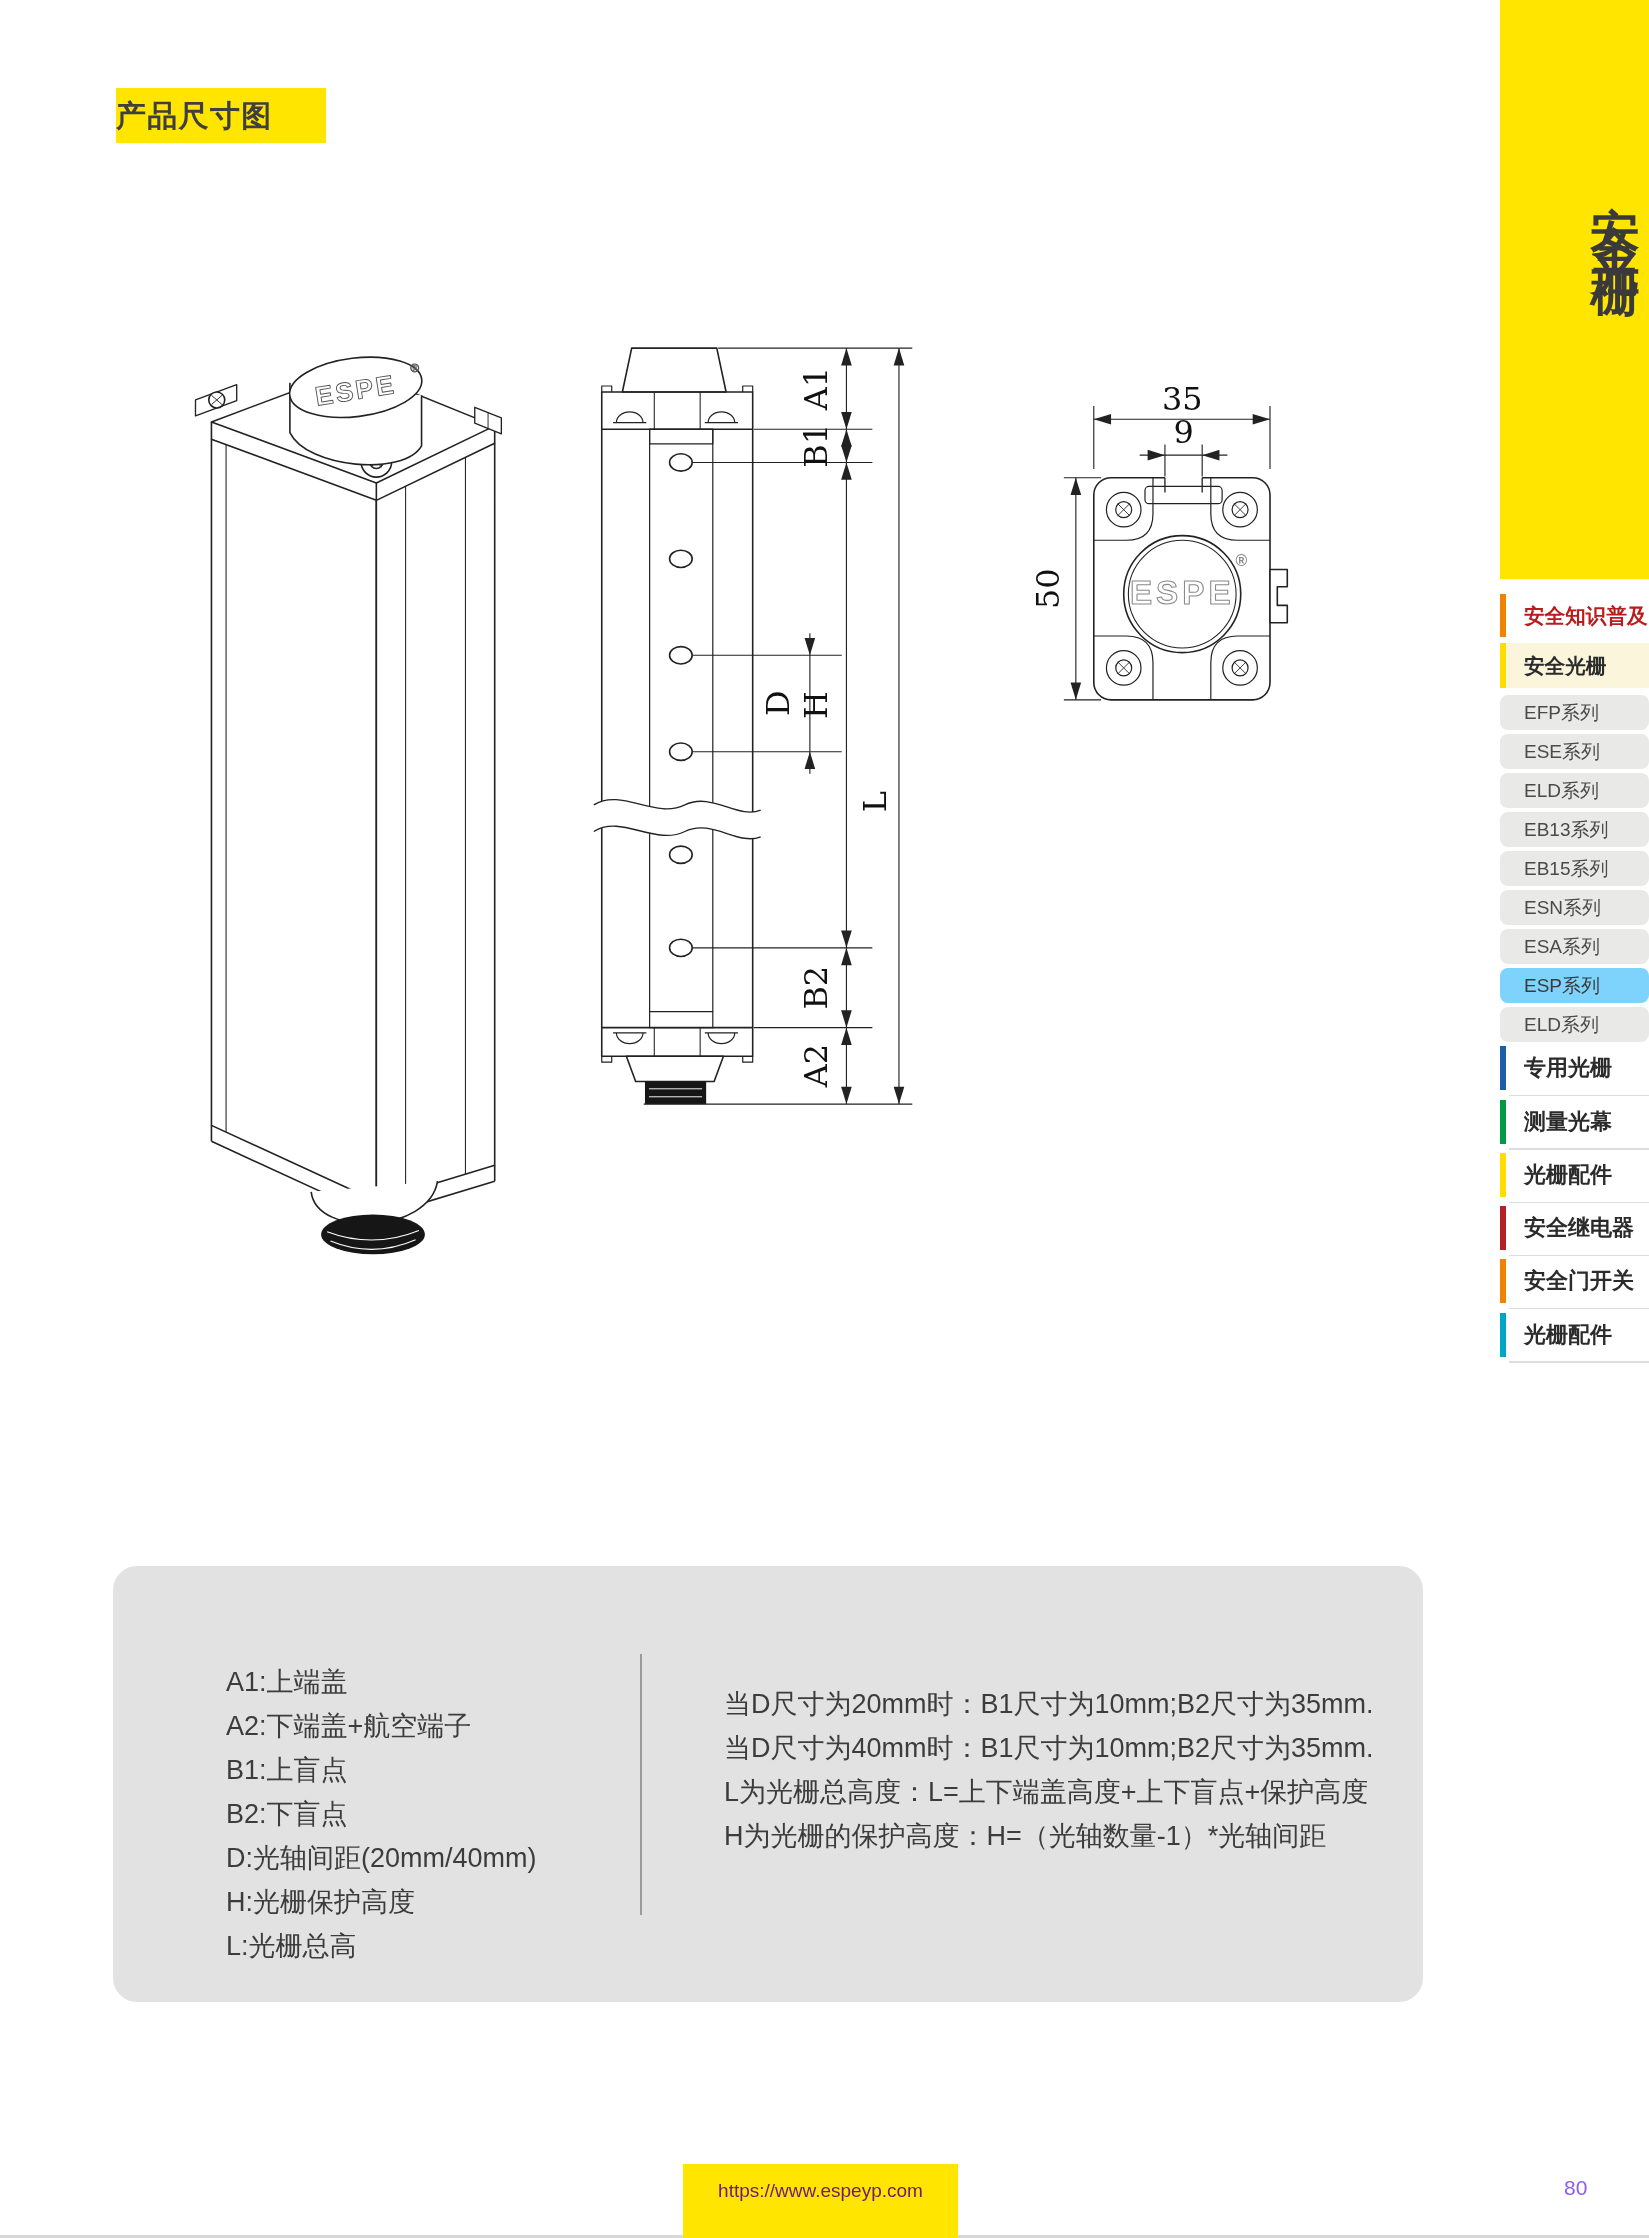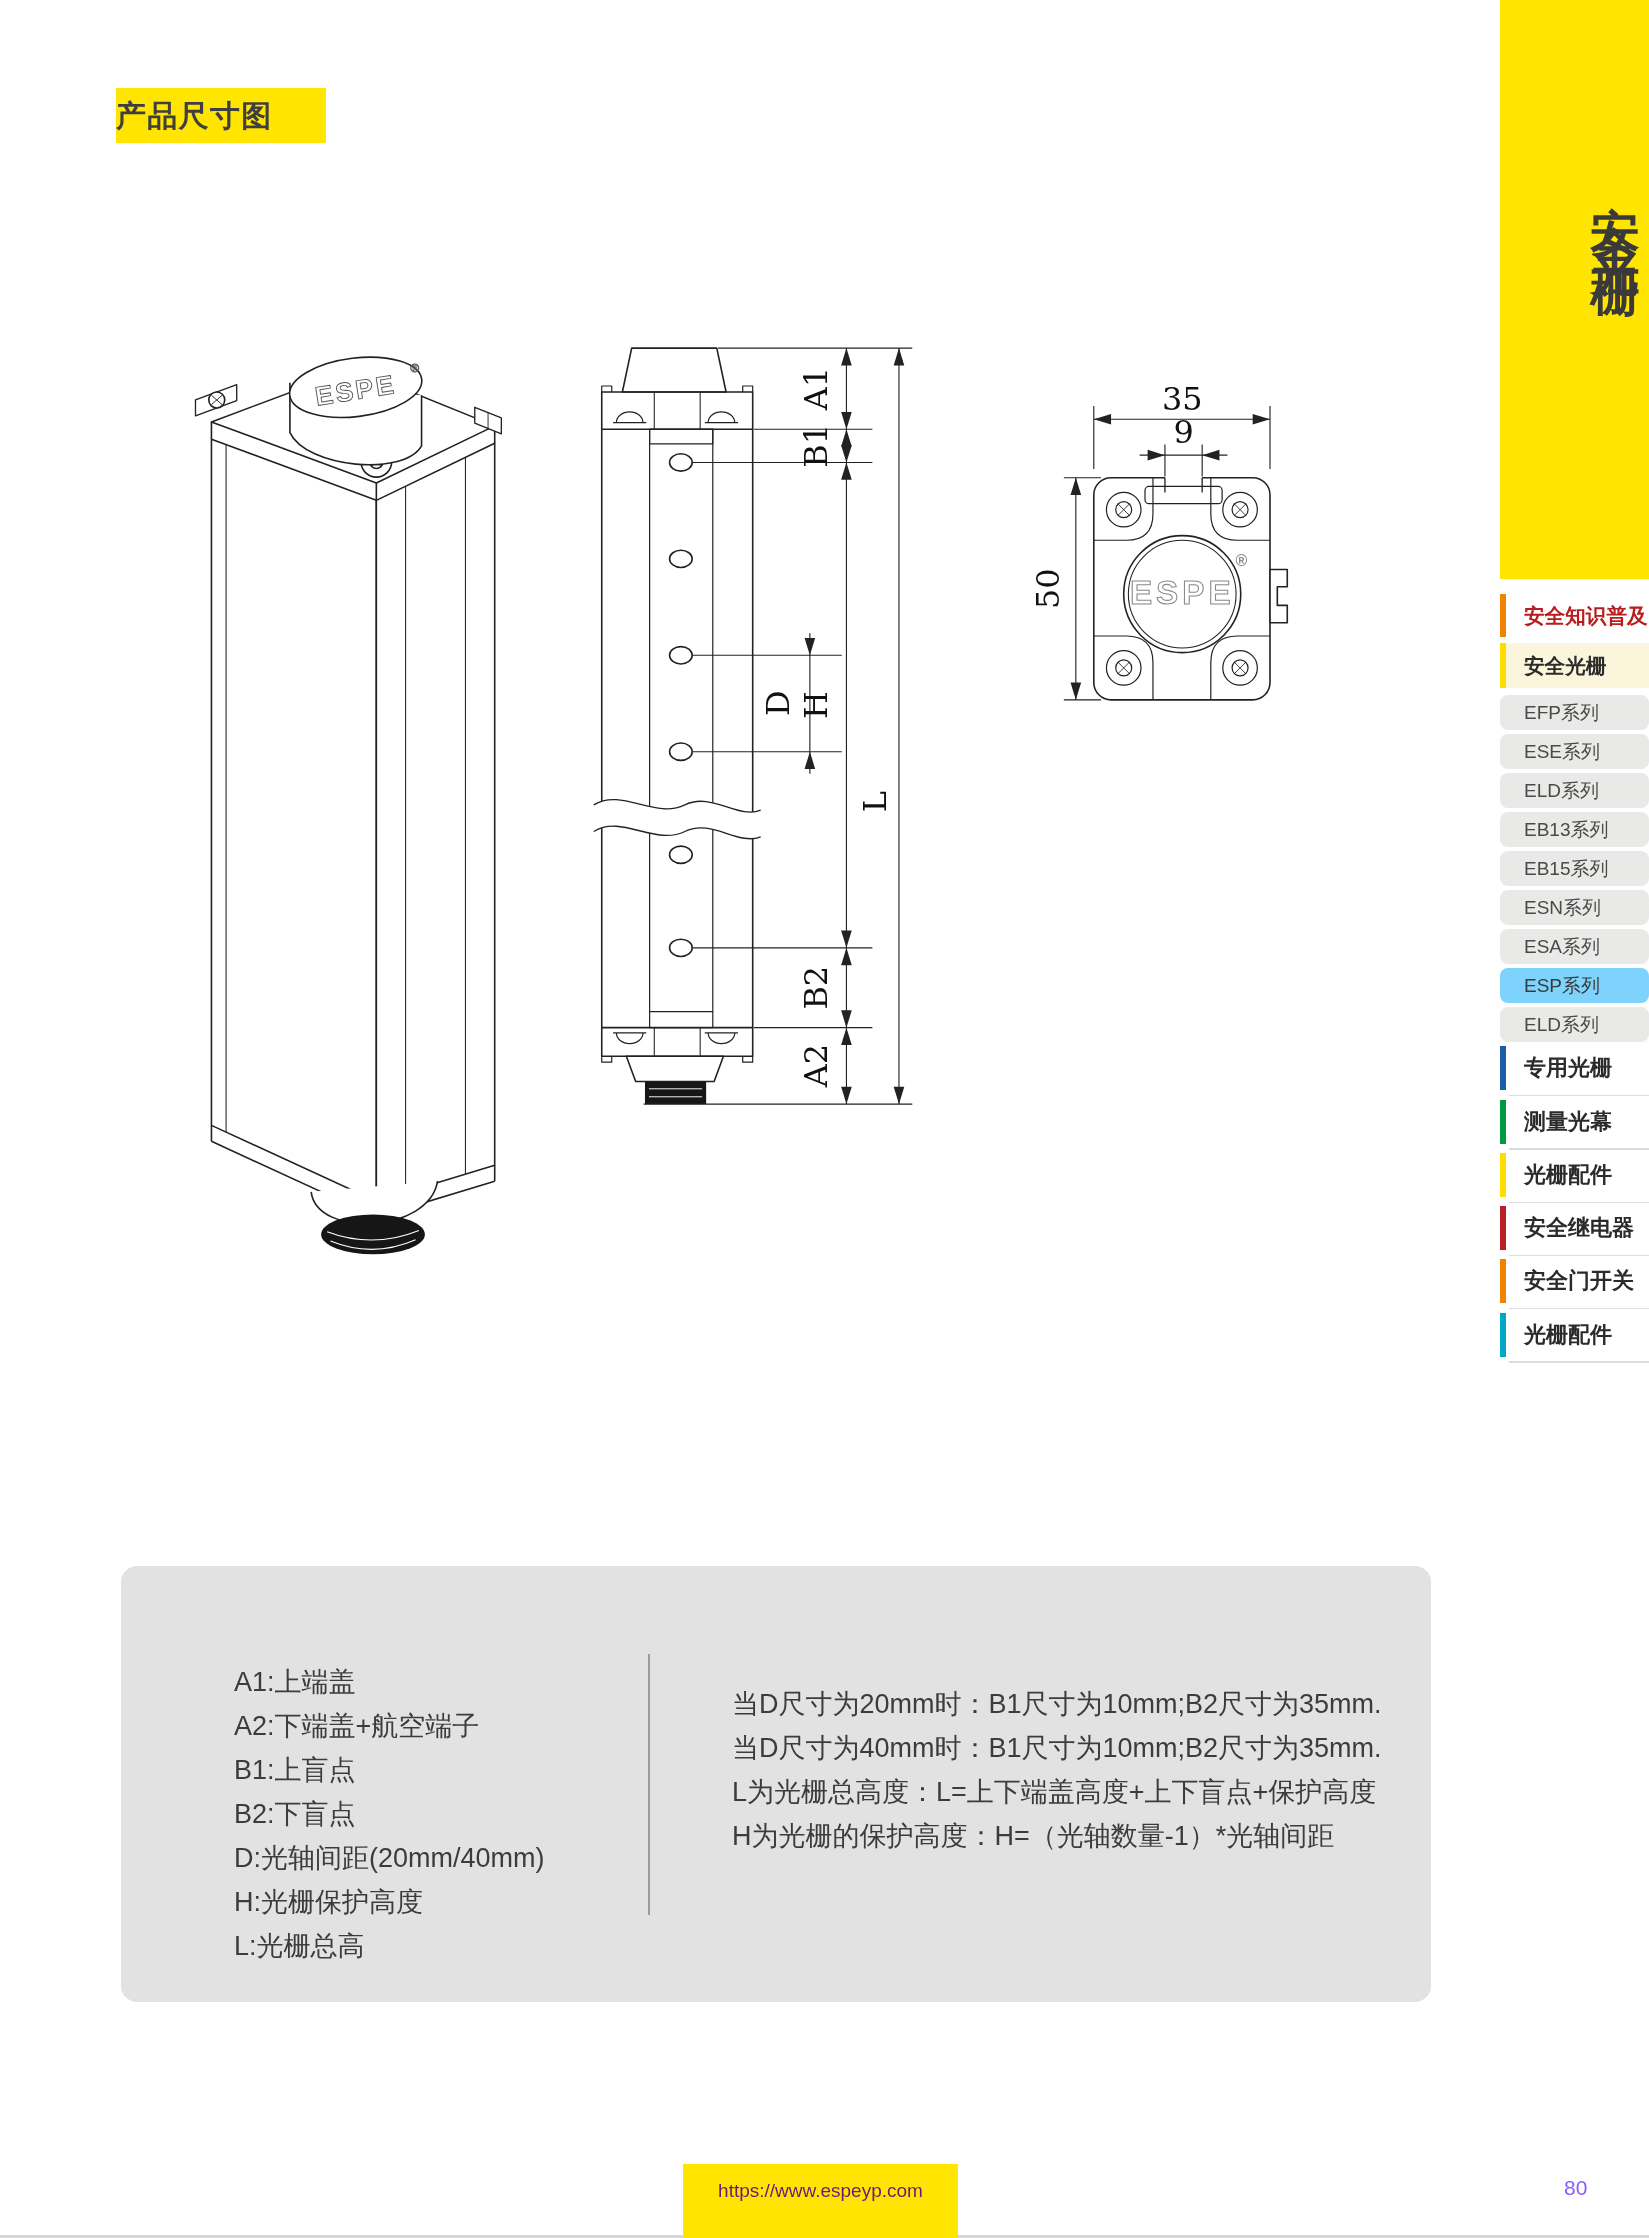--- a/index.html
+++ b/index.html
@@ -29,21 +29,21 @@
   .top1{height:45px;line-height:45px;margin-bottom:7.3px;background:#FBF5DB;font-size:20.6px;font-weight:bold;color:#2B2B2B;}
   .bar-orange{background:#F08300;} .bar-yellow{background:#FFDD00;}
   .bar-blue{background:#1C5FA8;} .bar-green{background:#009944;}
   .bar-red{background:#B72025;} .bar-cyan{background:#00A6C8;}
   .srow{height:35px;line-height:35px;margin-bottom:4px;background:#E9E9E7;font-size:19px;color:#4A4A4A;border-radius:8px;}
   .srow.active{background:#7dd3fc;color:#3A3A3A;}
   .crow{height:44px;line-height:44px;margin-bottom:9.3px;background:#fff;font-size:22px;font-weight:bold;color:#2B2B2B;}
   .crow::after{content:"";position:absolute;left:9.3px;right:0;bottom:-6px;height:1.3px;background:#DDDDDB;}
 
   
-  .legend{position:absolute;left:113px;top:1566px;width:1310px;height:436px;background:#E2E2E2;border-radius:16px;margin-left:8px;}
+  .legend{position:absolute;left:113px;top:1566px;width:1310px;height:436px;background:#E2E2E2;border-radius:24px;}
   .legend .col-left{position:absolute;left:113px;top:94px;font-size:27px;line-height:44px;color:#3C3C3C;}
   .legend .divider{position:absolute;left:527px;top:88px;width:2px;height:261px;background:#9B9B9B;}
   .legend .col-right{position:absolute;left:611px;top:116px;font-size:27px;line-height:44px;color:#3C3C3C;}
 
   
   .bottom-line{position:absolute;left:0;top:2235px;width:1649px;height:4px;background:#D8D8D8;}
   .footer-box{position:absolute;left:683px;top:2164px;width:275px;height:75px;background:#FFE500;
               box-sizing:border-box;padding-top:16px;text-align:center;font-size:19px;color:#701a75;}
   .page-num{position:absolute;left:1564px;top:2176px;width:53px;font-size:21px;color:#8b5cf6;}
 </style>

